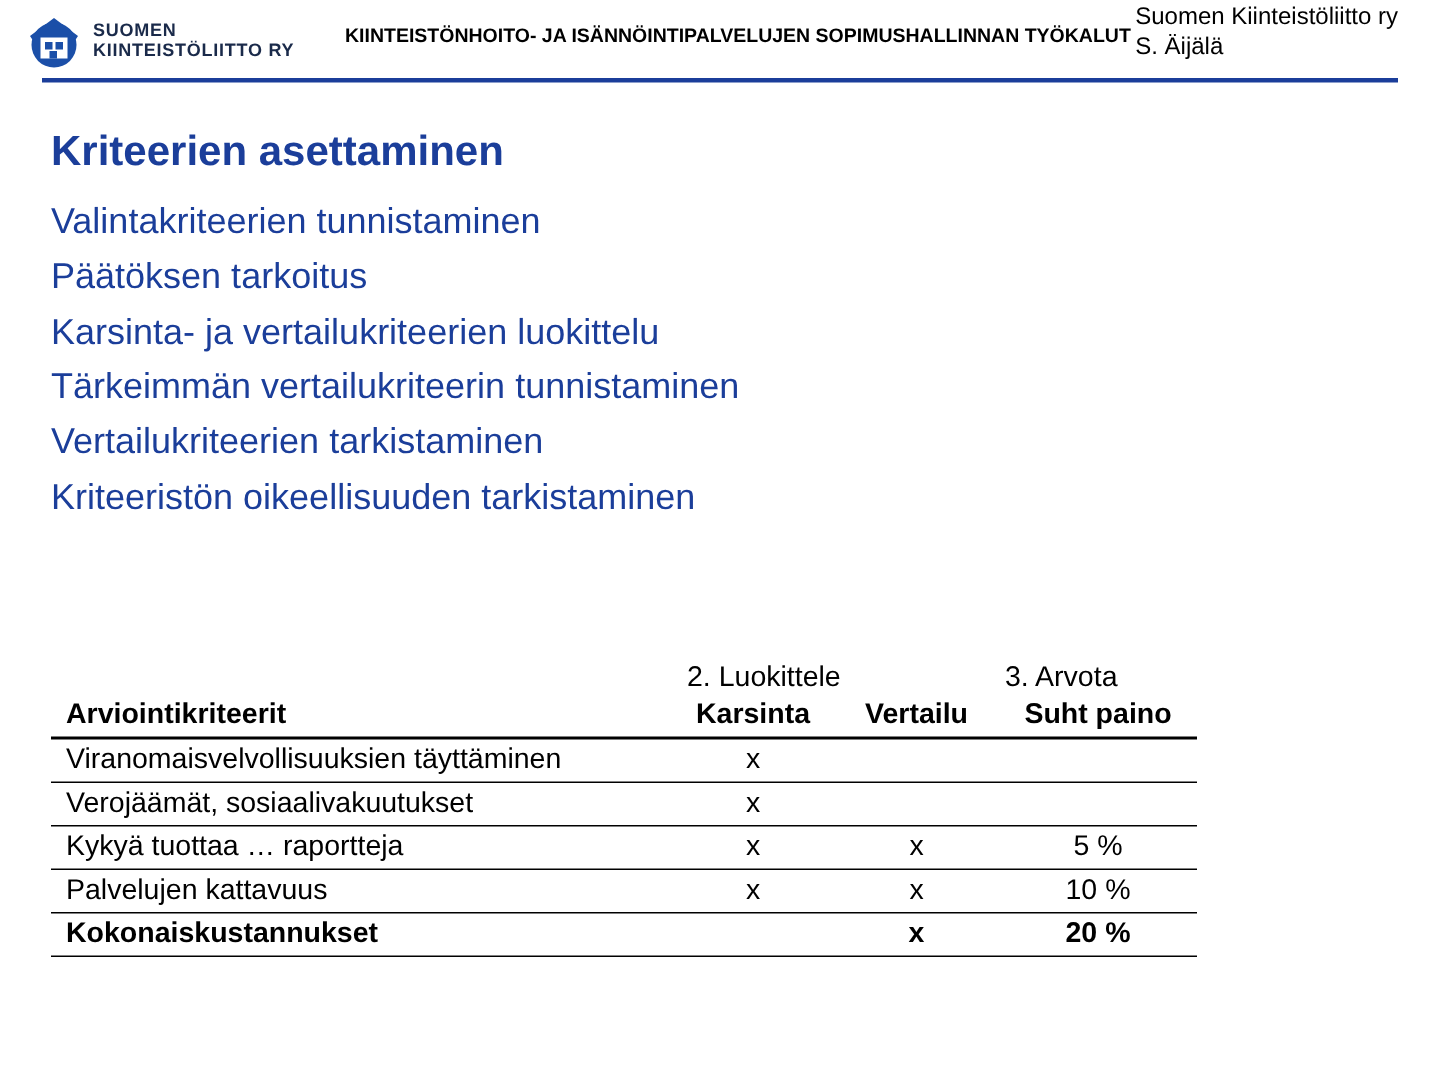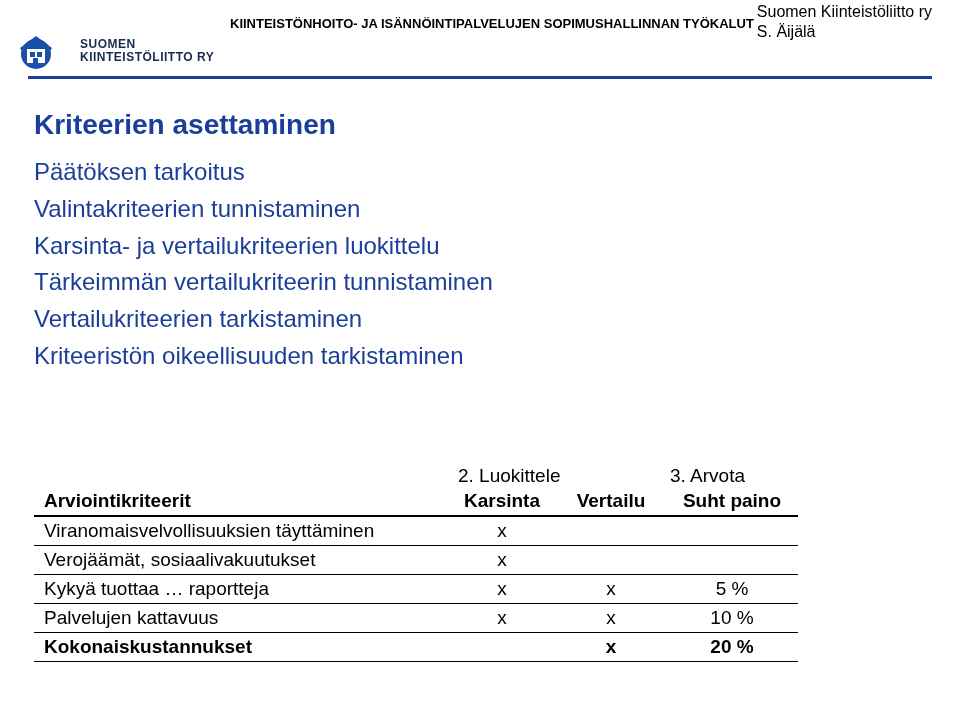--- a/index.html
+++ b/index.html
@@ -13,22 +13,21 @@
   }
   .header {
     display: flex;
     align-items: flex-start;
     padding: 8px 28px 0 16px;
     position: relative;
   }
   .logo-block {
     display: flex;
     align-items: center;
-    gap: 22px;
-    margin-top: 24px;
+    gap: 4px;
   }
   .logo-icon {
     width: 42px;
     height: 38px;
     flex-shrink: 0;
   }
   .logo-text {
     font-size: 12px;
     font-weight: bold;
     color: #1a2a4a;
@@ -122,22 +121,22 @@
   <div class="header-right">
     <div>Suomen Kiinteistöliitto ry</div>
     <div>S. Äijälä</div>
   </div>
 </div>
 <hr class="header-rule">
 
 <div class="content">
   <div class="title">Kriteerien asettaminen</div>
   <div class="bullets">
+    <div>Valintakriteerien tunnistaminen</div>
     <div>Päätöksen tarkoitus</div>
-    <div>Valintakriteerien tunnistaminen</div>
     <div>Karsinta- ja vertailukriteerien luokittelu</div>
     <div>Tärkeimmän vertailukriteerin tunnistaminen</div>
     <div>Vertailukriteerien tarkistaminen</div>
     <div>Kriteeristön oikeellisuuden tarkistaminen</div>
   </div>
 
   <div class="table-wrap">
     <table>
       <tbody>
           <tr class="hdr-top">

